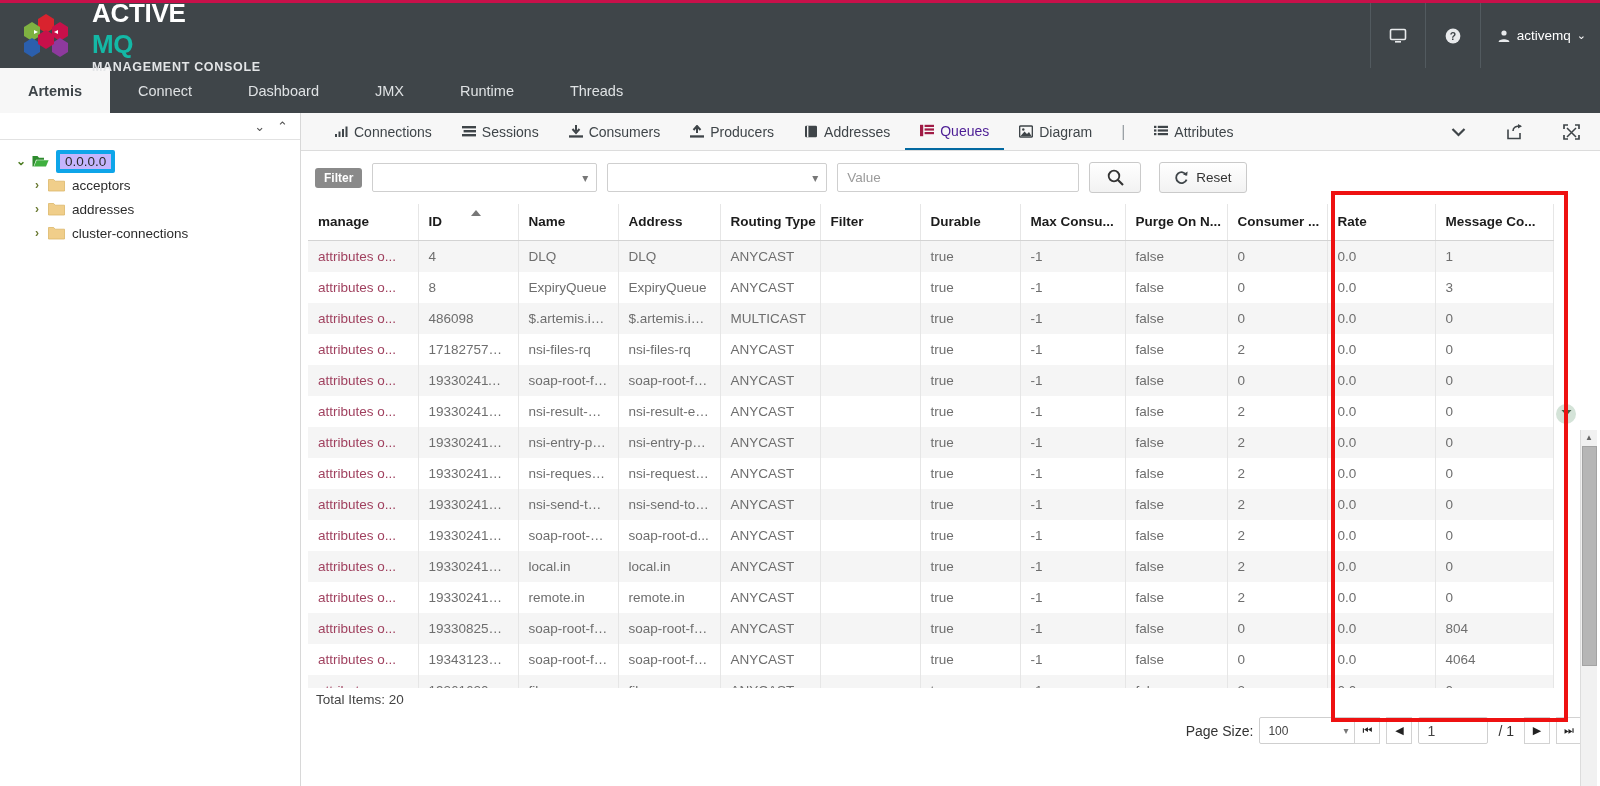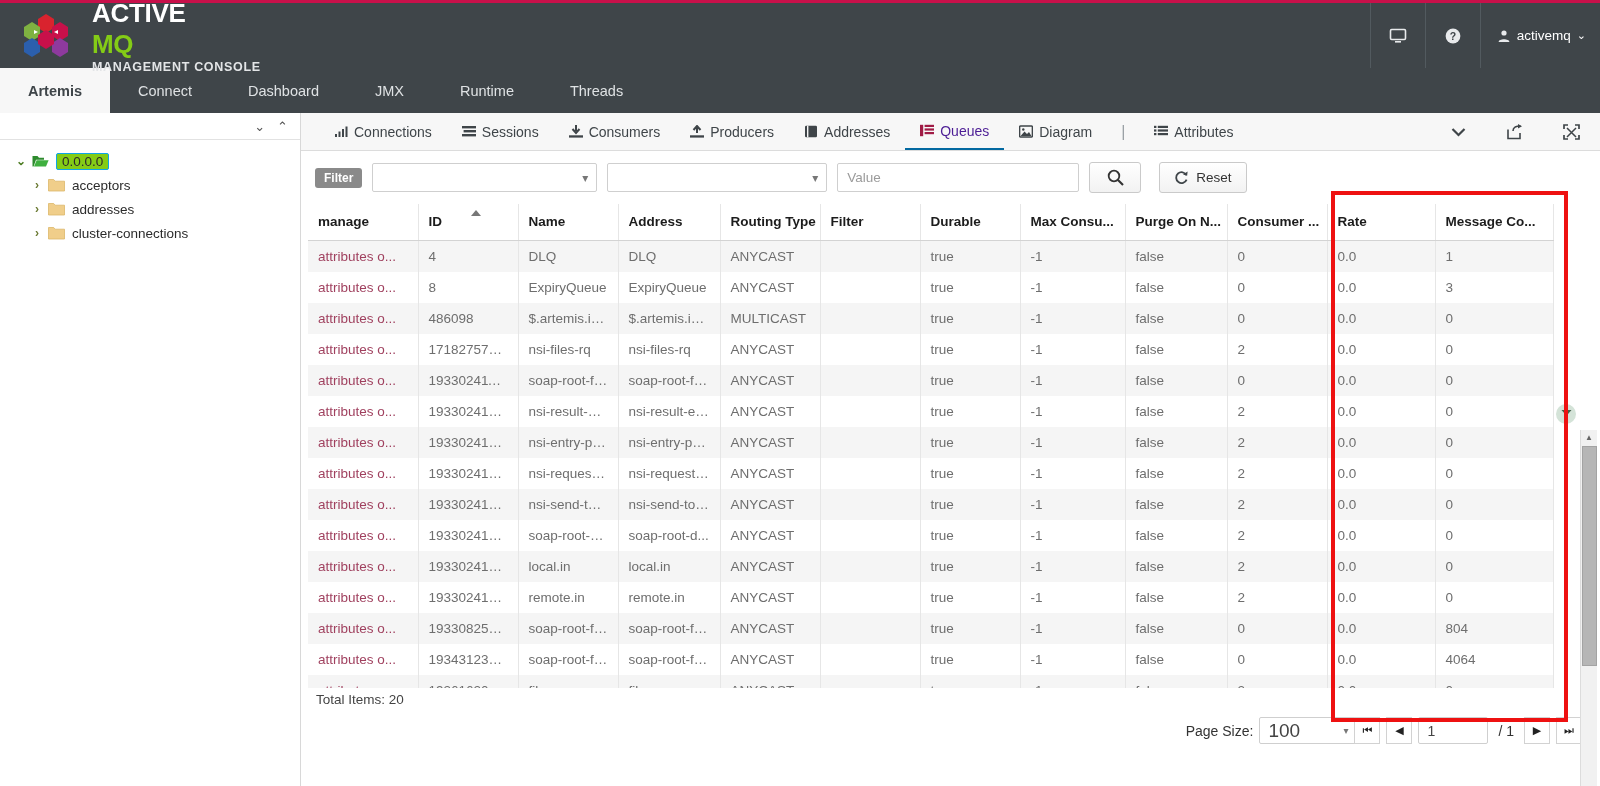--- a/index.html
+++ b/index.html
@@ -19,21 +19,21 @@
     position: relative;
   }
   #brand { display: flex; align-items: center; padding-left: 20px; }
   .logo-svg { width: 52px; height: 48px; display:block; }
   #brand-text { margin-left: 10px; display: flex; align-items: baseline; flex-direction: column; }
   .bt-apache {
     font-size: 8px; letter-spacing: 1.4px; color: #cfd3d6; font-weight: bold;
     position: absolute; margin-top: -18px;
   }
   .bt-active { font-size: 26px; font-weight: bold; color: #fff; letter-spacing: -0.3px; }
-  .bt-mq { font-size: 26px; font-weight: bold; color: #84cc16; letter-spacing: -0.3px; }
+  .bt-mq { font-size: 26px; font-weight: bold; color: #14b8a6; letter-spacing: -0.3px; }
   .bt-console {
     font-size: 12.5px; font-weight: bold; color: #e3e5e7;
     letter-spacing: 0.7px; margin-left: 10px;
   }
 
   #header-tools { margin-left: auto; display: flex; height: 65px; align-items: stretch; }
   .htool {
     display: flex; align-items: center; justify-content: center;
     padding: 0 18px; color: #e8eaec; border-left: 1px solid #525a5f;
     cursor: pointer; font-size: 13px;
@@ -63,21 +63,21 @@
   }
   .chev { color: #555; font-size: 13px; cursor: pointer; line-height: 1; }
   #tree { padding-top: 9px; font-size: 13.5px; color: #333; }
   .tnode { display: flex; align-items: center; height: 24px; cursor: pointer; }
   .tnode .twist { width: 22px; text-align: center; color: #6b7a33; font-size: 12px; font-weight: bold; }
   .tnode .twist.open { color: #4a7a1f; }
   .tfolder { margin-right: 7px; display: block; }
   .tlabel { font-size: 13.5px; color: #2b2b2b; }
   #node-root { padding-left: 10px; }
   #node-root .tlabel {
-    background: #84cc16; border: 1px solid #0ea5e9; padding: 0 5px; border-radius: 2px;
+    background: #c4b5fd; border: 4px solid #0ea5e9; padding: 0 5px; border-radius: 2px;
   }
   .tchild { padding-left: 26px; }
 
   
   #main { flex: 1; background: #fff; position: relative; overflow: hidden; }
 
   
   #subnav {
     height: 38px; background: #f7f7f7; border-bottom: 1px solid #dcdcdc;
     display: flex; align-items: stretch; padding-left: 18px;
@@ -184,21 +184,21 @@
 
   
   #table-footer { padding: 4px 0 0 8px; font-size: 13.5px; color: #444; }
 
   #pager {
     position: absolute; right: 18px; bottom: 42px;
     display: flex; align-items: center; gap: 6px; font-size: 14px; color: #333;
   }
   #pagesize-input {
     width: 100px; height: 27px; border: 1px solid #cfcfcf; border-radius: 2px;
-    padding: 0 8px; font-size: 19px; color: #444; outline: none;
+    padding: 0 8px; font-size: 12px; color: #444; outline: none;
   }
   #pagesize-caret { margin-left: -22px; color: #777; font-size: 10px; pointer-events: none; }
   .pgbtn {
     width: 26px; height: 27px; border: 1px solid #d2d2d2; background: #fff;
     display: flex; align-items: center; justify-content: center; cursor: pointer;
     font-size: 11px; color: #222;
   }
   #page-input {
     width: 70px; height: 27px; border: 1px solid #cfcfcf; border-radius: 2px;
     padding: 0 8px; font-size: 14px; color: #444; outline: none; text-align: left;

